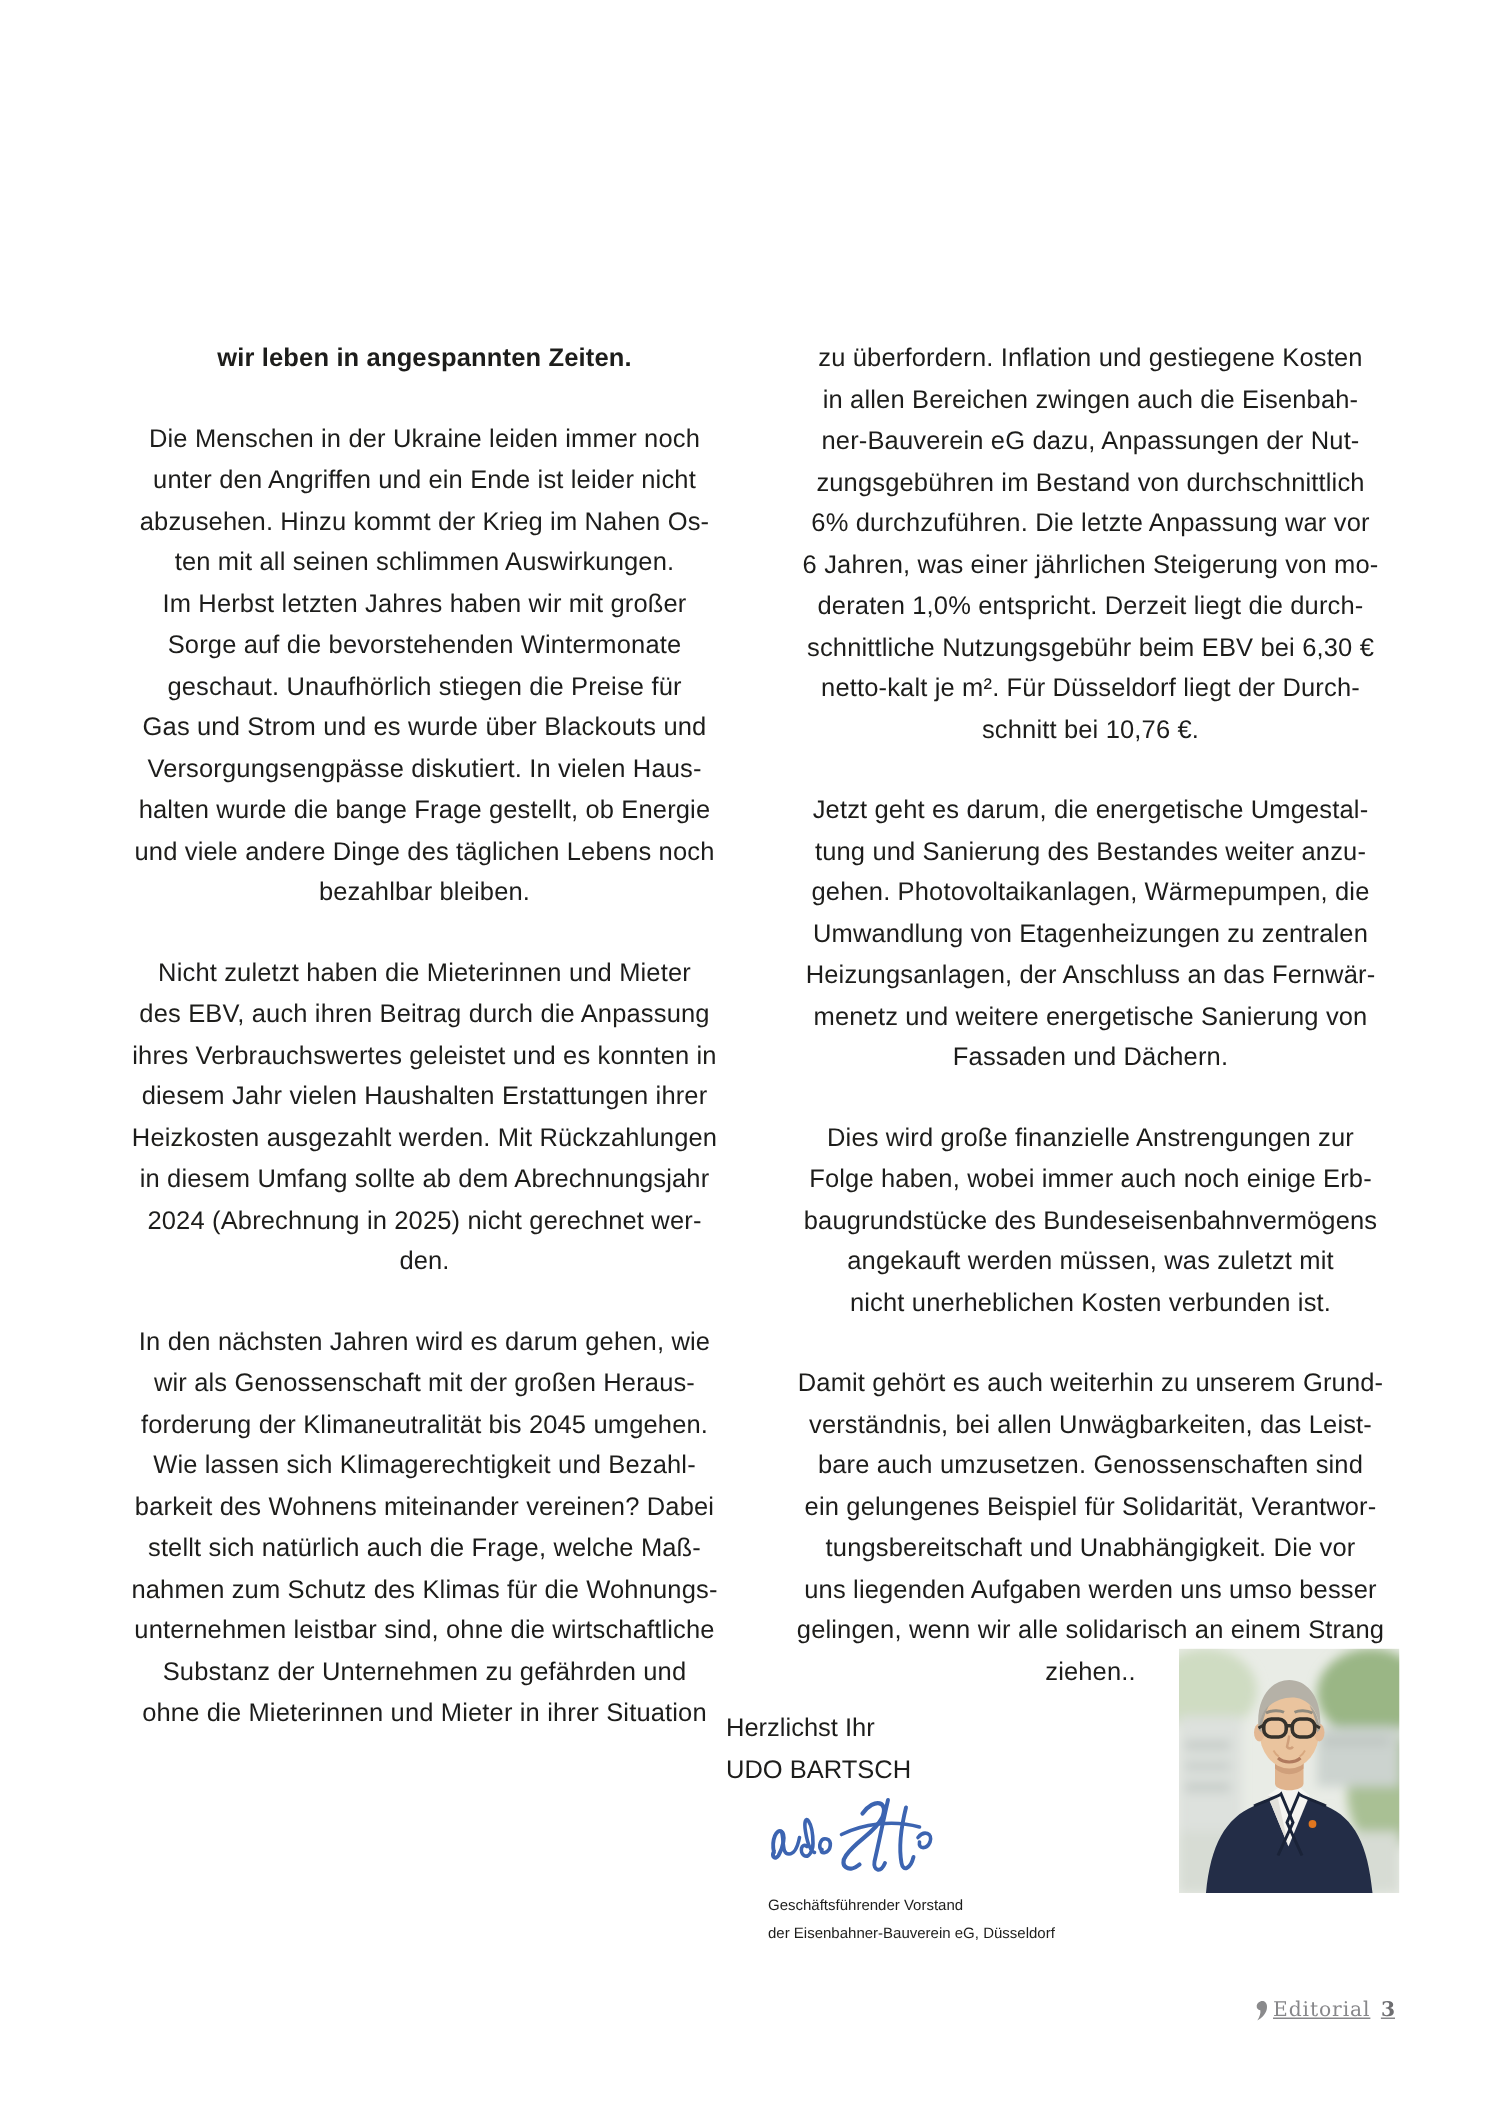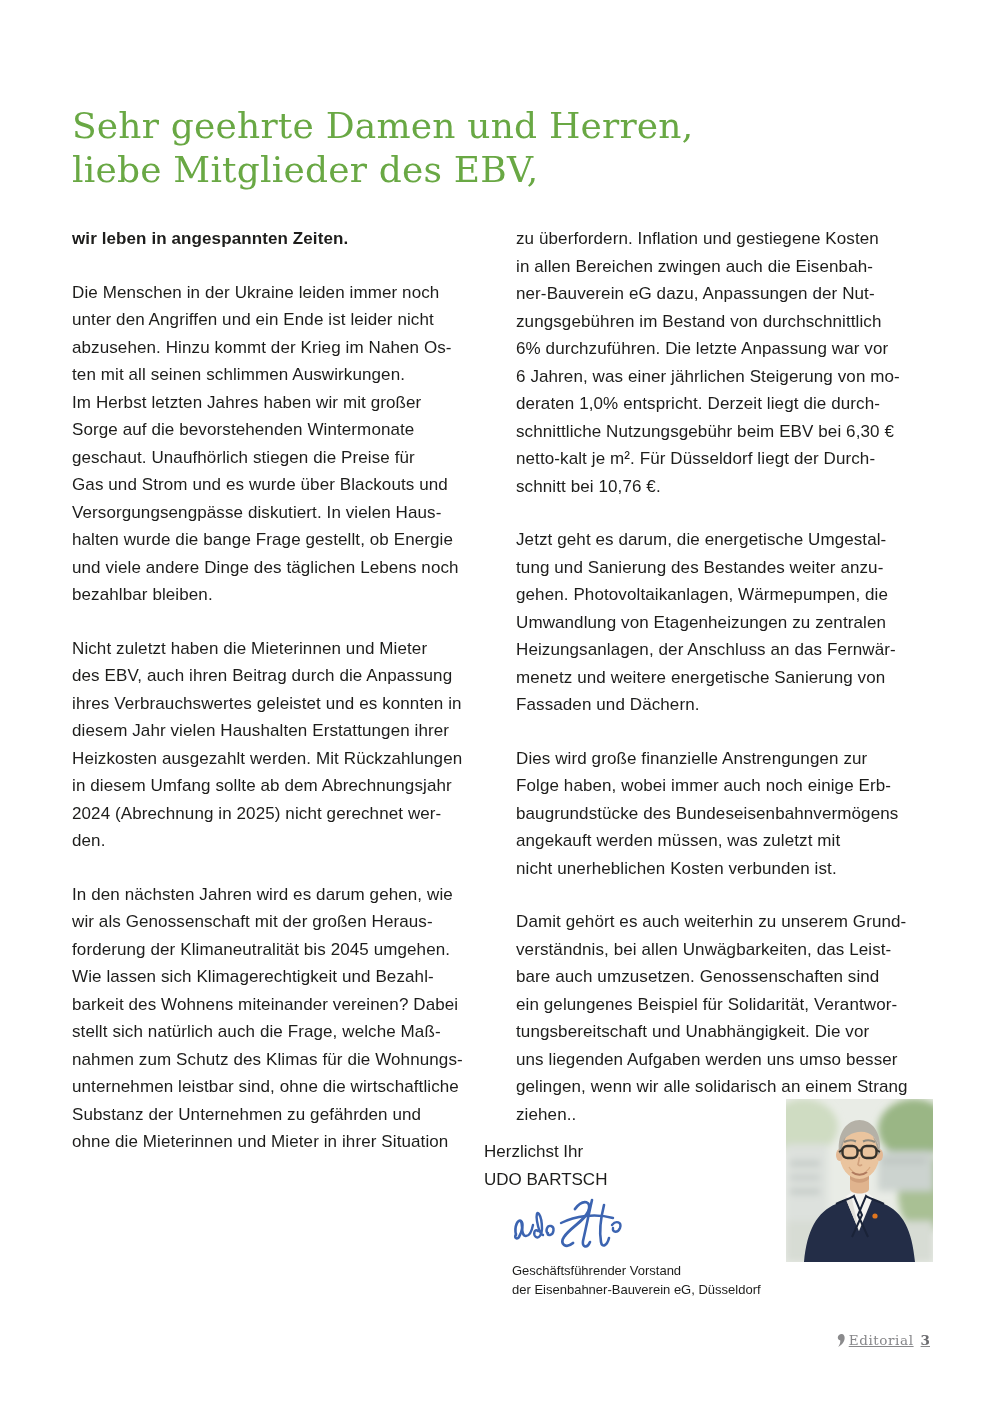--- a/index.html
+++ b/index.html
@@ -25,20 +25,21 @@
     white-space: pre-line;
     letter-spacing: 0.2px;
   }
   .col {
     position: absolute;
     top: 225px;
     width: 422px;
     font-size: 17px;
     line-height: 27.5px;
     letter-spacing: 0.1px;
+    text-align: center;
   }
   .col-left  { left: 72px; }
   .col-right { left: 516px; }
   .col p { white-space: pre-line; margin: 0 0 26px 0; }
   .lead { font-weight: bold; }
   .closing {
     position: absolute;
     left: 484px;
     top: 1138px;
     font-size: 17px;
@@ -49,21 +50,21 @@
     position: absolute;
     left: 509px;
     top: 1193px;
     width: 122px;
     height: 64px;
   }
   .caption {
     position: absolute;
     left: 512px;
     top: 1261px;
-    font-size: 13px;
+    font-size: 10px;
     line-height: 19px;
     white-space: pre-line;
   }
   .portrait {
     position: absolute;
     left: 786px;
     top: 1099px;
     width: 147px;
     height: 163px;
     overflow: hidden;
@@ -81,22 +82,20 @@
     text-decoration: underline;
   }
   .footer .mark { margin-right: 3px; display: inline-flex; }
   .footer .pageno { margin-left: 7px; font-weight: bold; color: #6d6d70; letter-spacing: 0; }
 </style>
 </head>
 <body>
 
 <div class="page">
 
-  <h1 class="page-title">Sehr geehrte Damen und Herren,
-liebe Mitglieder des EBV,</h1>
 
   <div class="col col-left">
     <p class="lead">wir leben in angespannten Zeiten.</p>
     <p>Die Menschen in der Ukraine leiden immer noch
 unter den Angriffen und ein Ende ist leider nicht
 abzusehen. Hinzu kommt der Krieg im Nahen Os-
 ten mit all seinen schlimmen Auswirkungen.
 Im Herbst letzten Jahres haben wir mit großer
 Sorge auf die bevorstehenden Wintermonate
 geschaut. Unaufhörlich stiegen die Preise für

